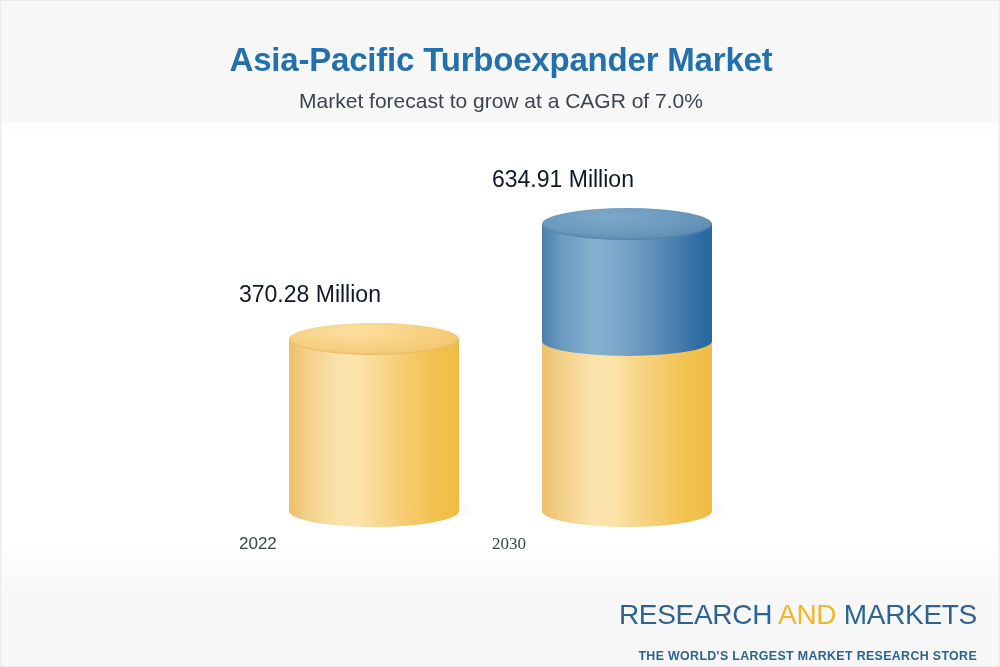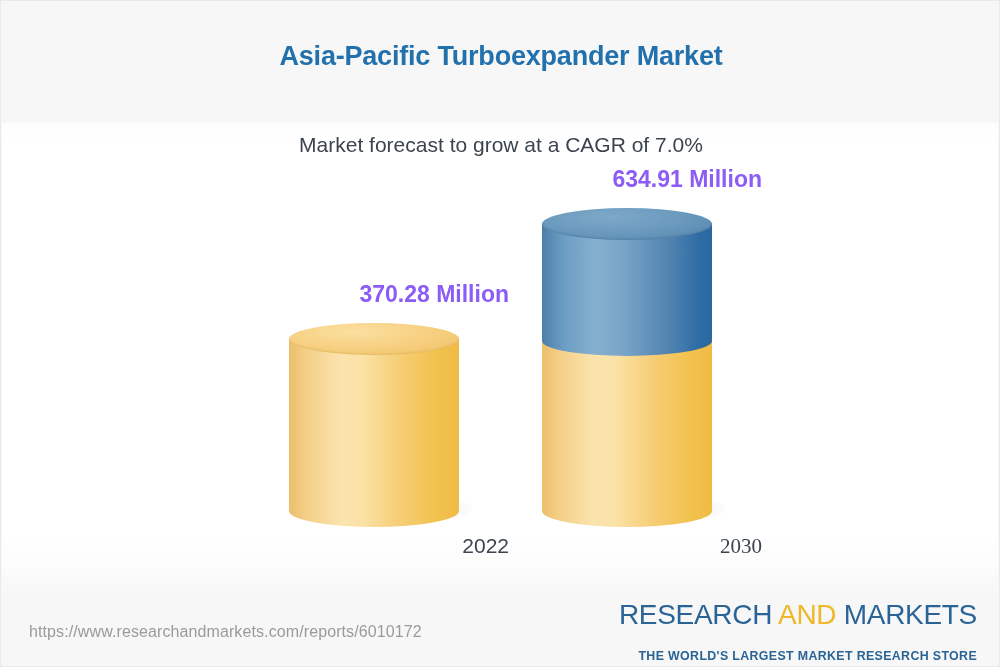--- a/index.html
+++ b/index.html
@@ -34,35 +34,34 @@
                 #fdfdfd 0%, #ffffff 4%, #ffffff 88%, #fbfbfb 96%, #f7f7f7 100%);
   }
 
   
   .chart-title {
     position: absolute;
     left: 0;
     top: 40px;
     width: 1000px;
     text-align: center;
-    font-size: 27px;
+    font-size: 33px;
     font-weight: bold;
     color: #2271ad;
     letter-spacing: -0.2px;
   }
   .chart-subtitle {
     position: absolute;
     left: 0;
     top: 88px;
     width: 1000px;
     text-align: center;
     font-size: 21px;
     font-weight: normal;
     color: #3c4450;
-    margin-top: 44px;
   }
 
   
   .bar-group {
     position: absolute;
   }
 
   .cyl {
     position: absolute;
   }
@@ -115,32 +114,32 @@
     border-radius: 50%;
     background: radial-gradient(ellipse at 50% 50%,
                 rgba(120,120,120,0.20) 0%,
                 rgba(140,140,140,0.10) 48%,
                 rgba(160,160,160,0.00) 78%);
   }
 
   
   .value-label {
     position: absolute;
-    text-align: right;
+    text-align: left;
     font-size: 23px;
-    font-weight: bold;
-    color: #8b5cf6;
+    font-weight: normal;
+    color: #0f172a;
     white-space: nowrap;
   }
 
   
   .cat-label {
     position: absolute;
-    text-align: right;
-    font-size: 21px;
+    text-align: left;
+    font-size: 17px;
     font-weight: normal;
     color: #3c4450;
     white-space: nowrap;
   }
 
   
   .source-url {
     position: absolute;
     left: 28px;
     top: 622px;
@@ -219,20 +218,19 @@
 
       <div class="cyl-body blue-side" style="left:541px; top:223px; width:170px; height:117px;"></div>
 
       <div class="cyl-cap blue-top" style="left:541px; top:207px; width:170px; height:32px;
                   box-shadow: inset 0 -1px 2px rgba(30,70,110,0.22);"></div>
     </div>
   </div>
 
   <div class="cat-label" style="left:491px; top:533px; width:270px;font-family:Liberation Serif, serif;">2030</div>
 
-  <div class="source-url">https://www.researchandmarkets.com/reports/6010172</div>
 
   <div class="brand">
     <div class="brand-main"><span>RESEARCH </span><span class="gold">AND</span><span> MARKETS</span></div>
     <div class="brand-tag">THE WORLD'S LARGEST MARKET RESEARCH STORE</div>
   </div>
 
 </div>
 
 </body></html>

